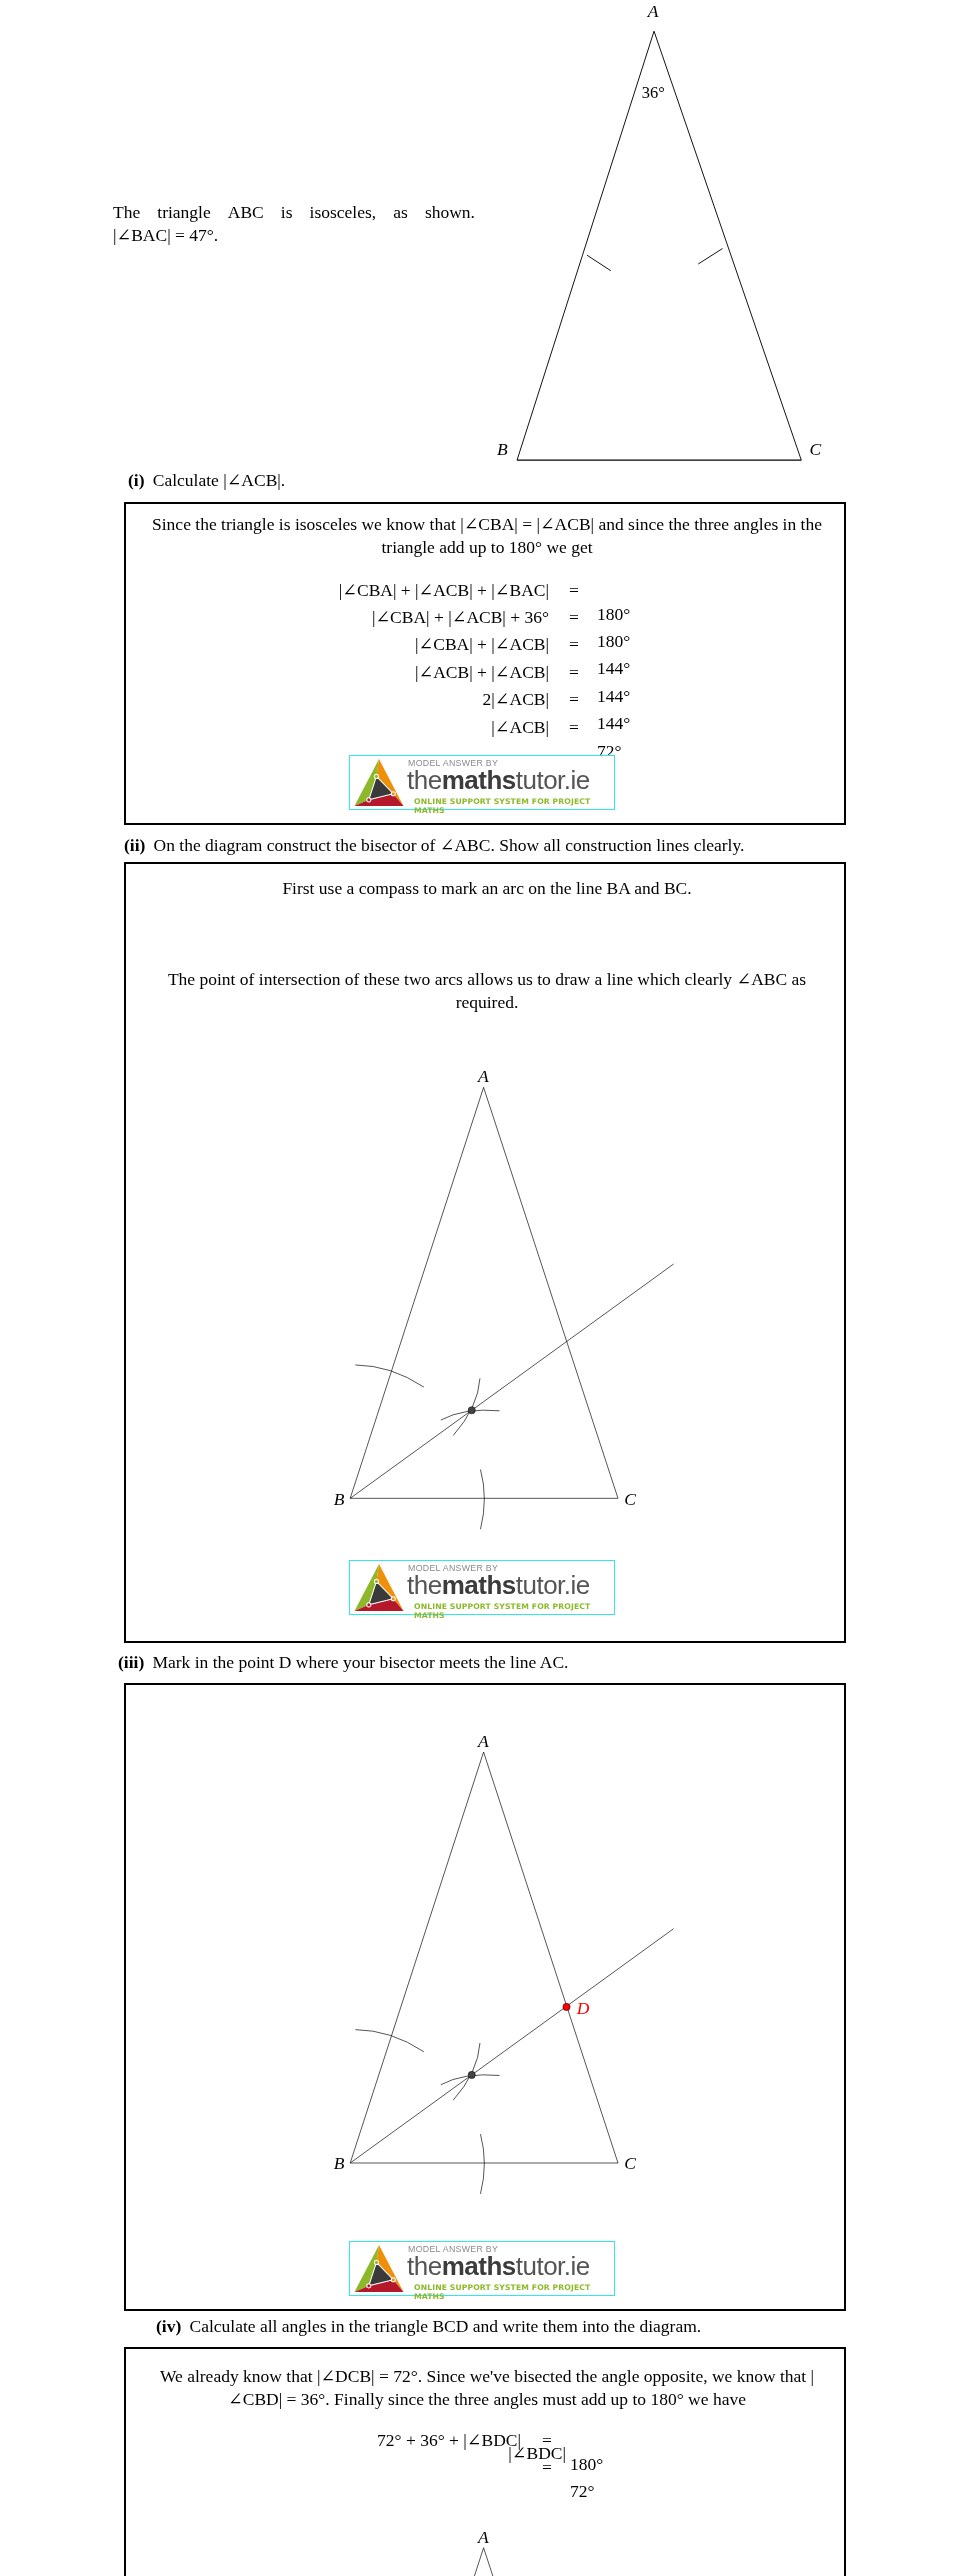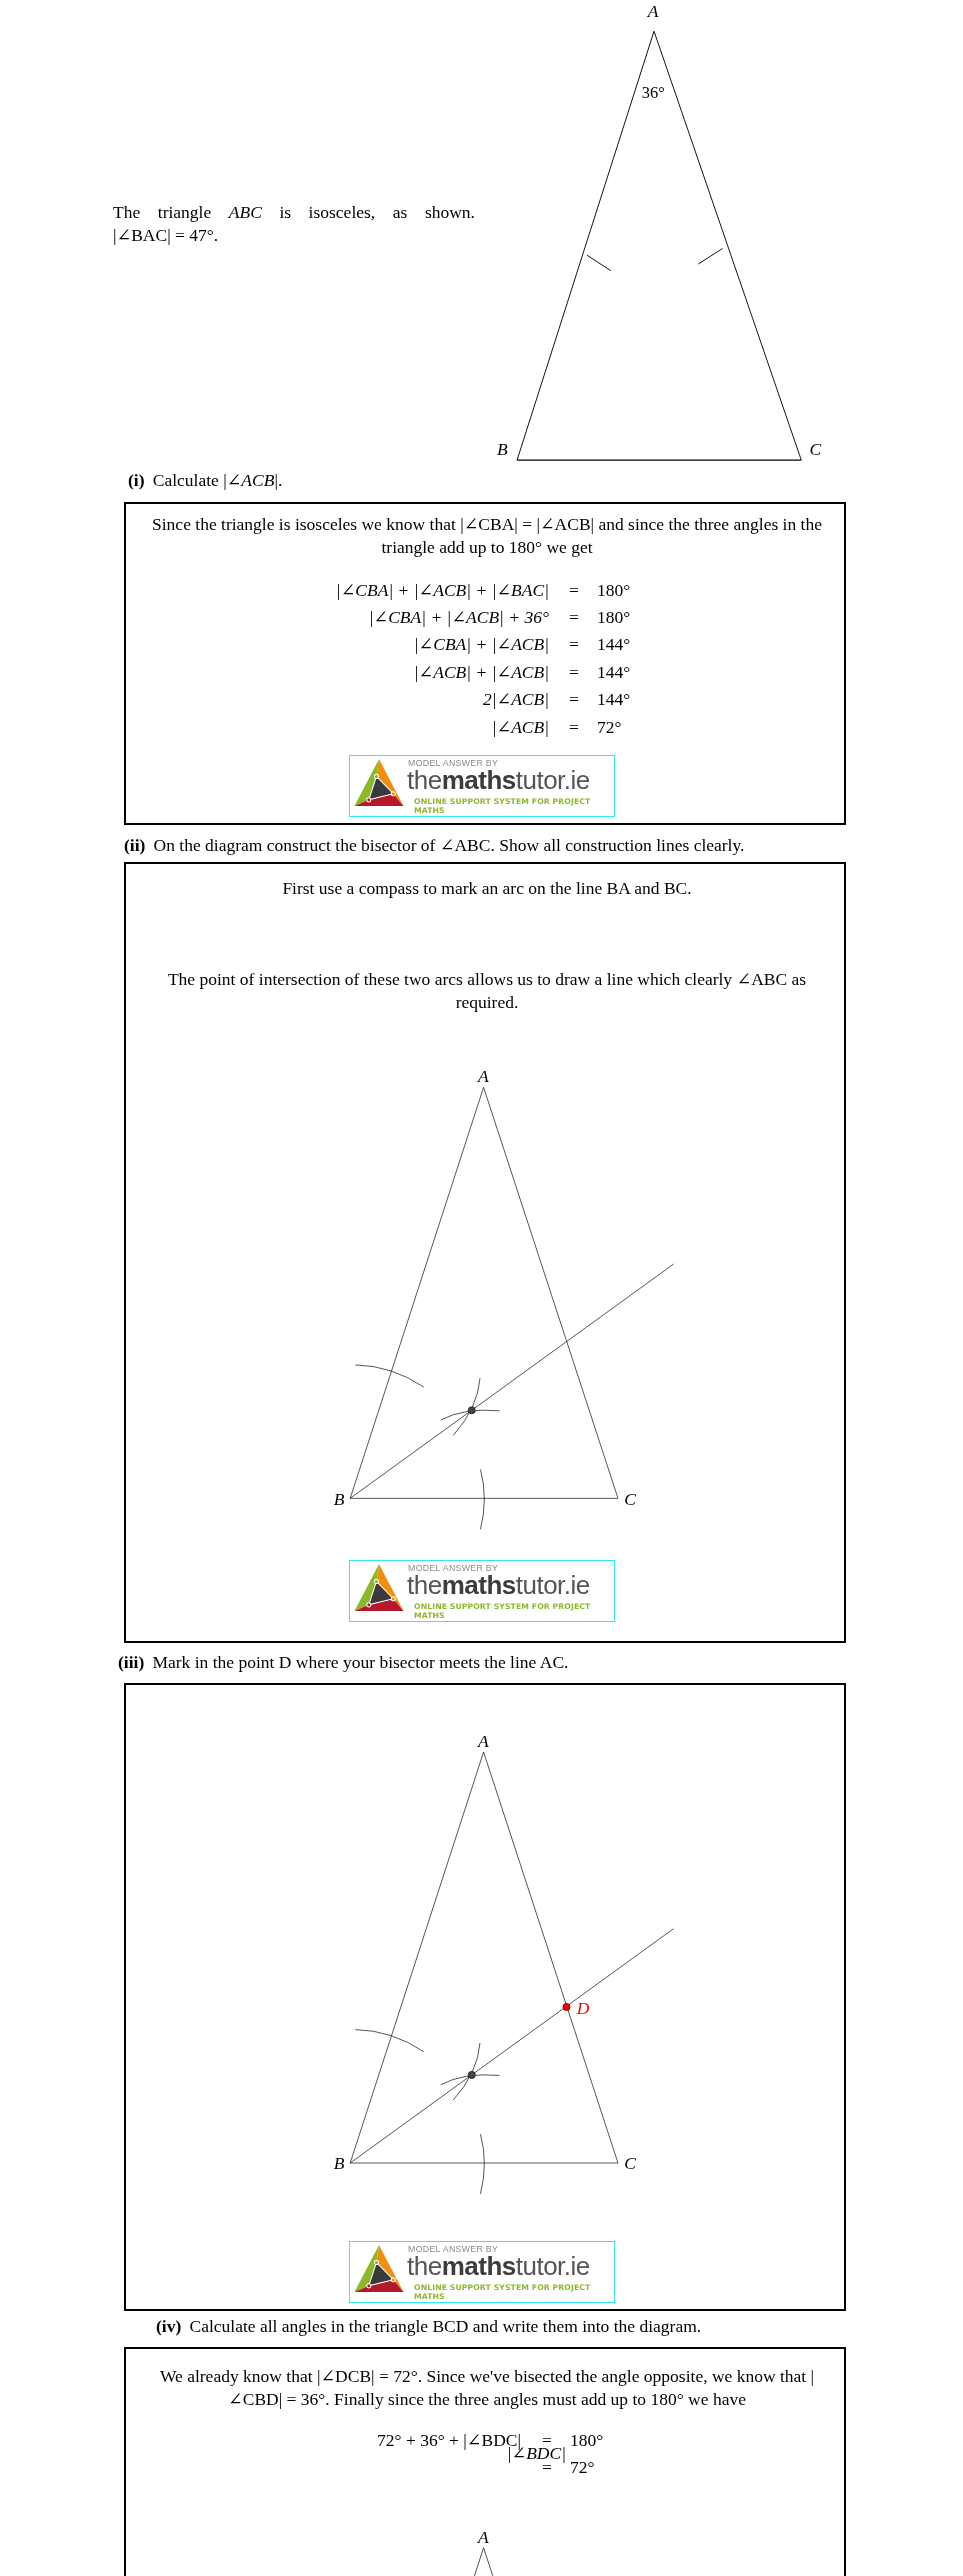--- a/index.html
+++ b/index.html
@@ -1,28 +1,28 @@
 <!DOCTYPE html>
 <html style="font-size:8.2px"><head>
 <meta charset="utf-8">
 <style>
   * { margin: 0; padding: 0; box-sizing: border-box; }
   html, body { width: 963px; height: 3666px; background: #ffffff; overflow: hidden; }
   body { position: relative; font-family: "Liberation Serif", "DejaVu Serif", serif; color: #000; font-size: 17.5px; }
-  .i { font-style: italic; }
+  .i { }
   .txt { position: absolute; white-space: nowrap; line-height: 1; }
   .q { position: absolute; white-space: nowrap; line-height: 1; font-size: 17.5px; }
   .q .num { font-weight: bold; margin-right: 8.2px; }
   .box { position: absolute; left: 124px; width: 722px; border: 2.6px solid #000; background: #fff; }
   .para { position: absolute; left: 18.5px; width: 685px; line-height: 23px; font-size: 17.5px; text-align: center; }
   .eqrow { position: absolute; height: 23px; line-height: 23px; font-size: 17.5px; }
   .eqrow .lhs { position: absolute; right: 0; white-space: nowrap; text-align: right; }
   .eqrow .eq { position: absolute; white-space: nowrap; }
-  .eqrow .rhs { position: absolute; white-space: nowrap; }
-  .logo { position: absolute; width: 266px; height: 62px; border: 1.5px solid #2ee8f2; background: #fff; padding-left: 40px; }
+  .eqrow .rhs { position: absolute; white-space: nowrap; margin-top: 24px; }
+  .logo { position: absolute; width: 266px; height: 55px; border: 1.5px solid #2ee8f2; background: #fff; padding-left: 40px; }
   .logo svg.tri { position: absolute; left: 3.1px; top: 2.1px; }
   .logo .l1 { position: absolute; left: 58px; top: 2.1px; font-family: "Liberation Sans", "DejaVu Sans", sans-serif; font-size: 8.8px; color: #8a8a8a; letter-spacing: 0.3px; }
   .logo .l2 { position: absolute; left: 57px; top: 9.3px; font-family: Liberation Sans, sans-serif; font-size: 26px; color: #3c3c3c; letter-spacing: -0.5px; }
   .logo .l2 .bold { font-weight: bold; }
   .logo .l2 .thin { font-weight: normal; color: #555; }
   .logo .l3 { position: absolute; left: 64px; top: 41px; font-family: "DejaVu Sans", "Liberation Sans", sans-serif; font-size: 7.7px; font-weight: bold; color: #8cb82a; letter-spacing: 0.1px; }
   svg.diag { position: absolute; left: 0; top: 0; overflow: visible; }
   .lbl { font-family: "Liberation Serif", "DejaVu Serif", serif; font-style: italic; font-size: 34px; }
   .deg { font-family: "Liberation Serif", "DejaVu Serif", serif; font-size: 32px; }
 </style>

